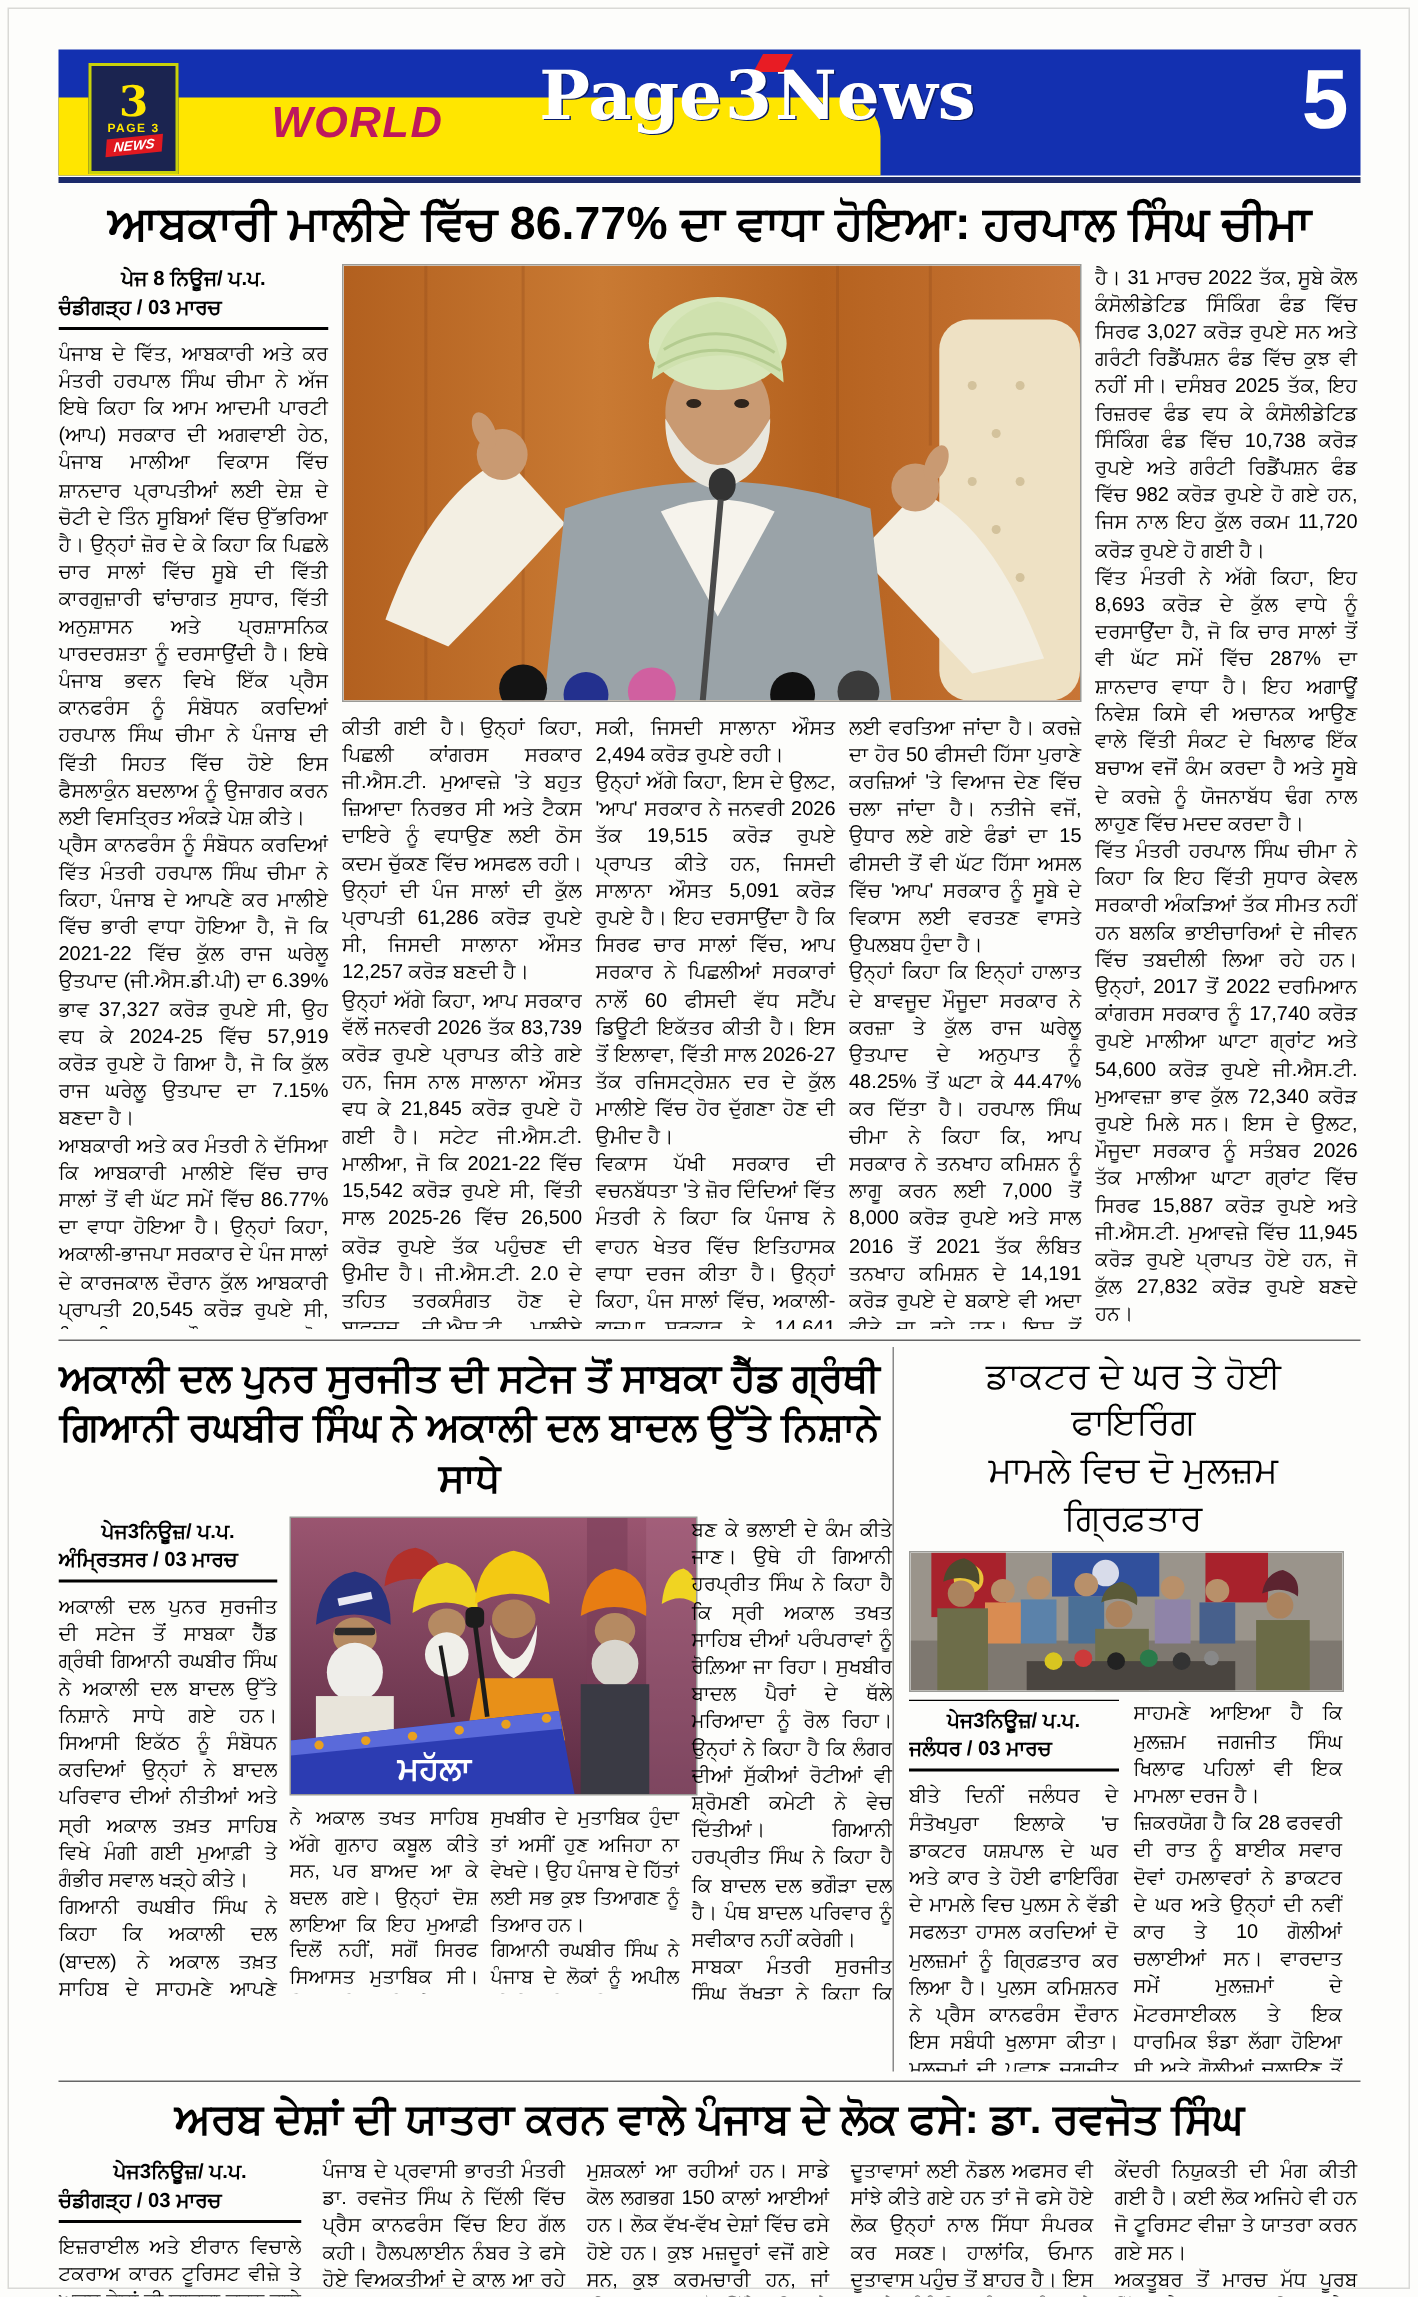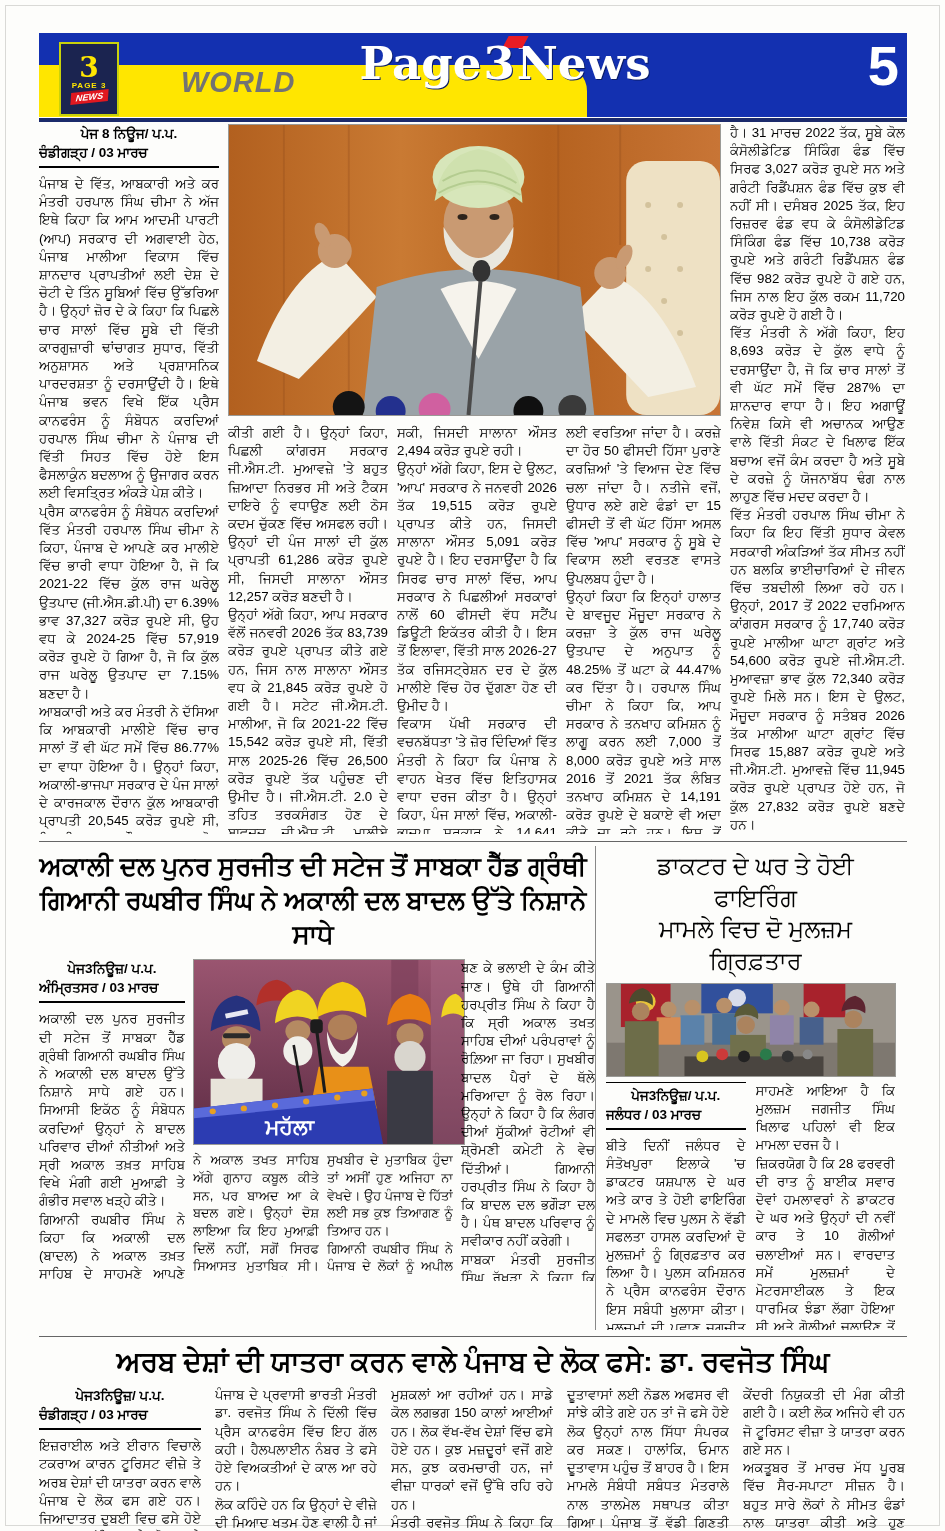--- a/index.html
+++ b/index.html
@@ -6,21 +6,21 @@
   html,body{width:945px;height:1531px}
   body{background:#fdfdfb;font-family:"Liberation Sans",sans-serif;color:#000;position:relative;overflow:hidden}
   .scan-edge{position:absolute;inset:5px;border:1px solid #d9d9d6;pointer-events:none}
   .page{position:absolute;left:39px;top:33px;width:868px}
 
   
   .header{position:relative;height:84px;background:#1330b0}
   .date-strip{position:absolute;left:0;right:0;bottom:0;height:17px;background:#ffe600;z-index:1}
   .issue-date{position:absolute;right:8px;top:0;line-height:17px;color:#0f2a9e;font-weight:bold;font-size:15px;letter-spacing:.5px}
   .world-tab{position:absolute;left:0;bottom:0;width:548px;height:52px;background:#ffe600;border-top-right-radius:26px}
-  .world-label{position:absolute;left:142px;bottom:18px;color:#737373;font-size:29px;font-weight:bold;letter-spacing:1px;font-style:italic}
+  .world-label{position:absolute;left:142px;bottom:18px;color:#be185d;font-size:29px;font-weight:bold;letter-spacing:1px;font-style:italic}
   .logo{position:absolute;left:20px;top:9px;width:60px;height:74px;background:#1b2450;border:2px solid #c9d20a;z-index:3;display:flex;flex-direction:column;align-items:center;justify-content:center;gap:1px}
   .logo-number{color:#ffe600;font-size:28px;font-weight:bold;line-height:.9;font-family:"DejaVu Serif",serif}
   .logo-page3{color:#ffe600;font-size:8px;font-weight:bold;letter-spacing:1px}
   .logo-news{background:#e01820;color:#fff;font-size:9px;font-style:italic;font-weight:bold;transform:skewX(-10deg) rotate(-6deg);padding:0 5px;line-height:12px}
   .masthead{position:absolute;left:50%;top:8px;transform:translateX(-39%);color:#fff;font-family:"DejaVu Serif",serif;font-weight:bold;font-size:45px;line-height:1;white-space:nowrap;z-index:2;text-shadow:1px 1px 0 #0a1c66}
   .masthead .three{position:relative;display:inline-block;padding:0 2px;z-index:0}
   .masthead .three::after{content:"";position:absolute;top:-5px;right:-9px;width:20px;height:12px;background:#e81c24;transform:skewX(-28deg);z-index:-1}
   .hdr-right{position:absolute;right:74px;top:24px;text-align:right;color:#fff;font-weight:bold;z-index:2;line-height:1.35}
   .fb-line{font-size:13px}
   .fb-icon{display:inline-block;width:14px;height:14px;border-radius:50%;background:#fff;color:#1330b0;font-size:11px;font-weight:bold;text-align:center;line-height:14px;font-family:"DejaVu Serif",serif;margin-right:3px}
@@ -84,20 +84,21 @@
     <div class="logo">
       <span class="logo-number">3</span>
       <span class="logo-page3">PAGE 3</span>
       <span class="logo-news">NEWS</span>
     </div>
     <div class="masthead"><span>Page</span><span class="three">3</span><span>News</span></div>
     <div class="page-number">5</div>
   </div>
   <div class="header-rule"></div>
 
+  <h1 class="h1">ਆਬਕਾਰੀ ਮਾਲੀਏ ਵਿੱਚ 86.77% ਦਾ ਵਾਧਾ ਹੋਇਆ: ਹਰਪਾਲ ਸਿੰਘ ਚੀਮਾ</h1>
 
   <div class="a1">
     <div class="a1c1">
       <div class="byline">
         <span class="agency">ਪੇਜ 8 ਨਿਊਜ/ ਪ.ਪ.</span>
         <span class="place">ਚੰਡੀਗੜ੍ਹ  /  03 ਮਾਰਚ</span>
       </div>
       <div class="bodytext">ਪੰਜਾਬ ਦੇ ਵਿੱਤ, ਆਬਕਾਰੀ ਅਤੇ ਕਰ ਮੰਤਰੀ ਹਰਪਾਲ ਸਿੰਘ ਚੀਮਾ ਨੇ ਅੱਜ ਇਥੇ ਕਿਹਾ ਕਿ ਆਮ ਆਦਮੀ ਪਾਰਟੀ (ਆਪ) ਸਰਕਾਰ ਦੀ ਅਗਵਾਈ ਹੇਠ, ਪੰਜਾਬ ਮਾਲੀਆ ਵਿਕਾਸ ਵਿੱਚ ਸ਼ਾਨਦਾਰ ਪ੍ਰਾਪਤੀਆਂ ਲਈ ਦੇਸ਼ ਦੇ ਚੋਟੀ ਦੇ ਤਿੰਨ ਸੂਬਿਆਂ ਵਿੱਚ ਉੱਭਰਿਆ ਹੈ। ਉਨ੍ਹਾਂ ਜ਼ੋਰ ਦੇ ਕੇ ਕਿਹਾ ਕਿ ਪਿਛਲੇ ਚਾਰ ਸਾਲਾਂ ਵਿੱਚ ਸੂਬੇ ਦੀ ਵਿੱਤੀ ਕਾਰਗੁਜ਼ਾਰੀ ਢਾਂਚਾਗਤ ਸੁਧਾਰ, ਵਿੱਤੀ ਅਨੁਸ਼ਾਸਨ ਅਤੇ ਪ੍ਰਸ਼ਾਸਨਿਕ ਪਾਰਦਰਸ਼ਤਾ ਨੂੰ ਦਰਸਾਉਂਦੀ ਹੈ। ਇਥੇ ਪੰਜਾਬ ਭਵਨ ਵਿਖੇ ਇੱਕ ਪ੍ਰੈਸ ਕਾਨਫਰੰਸ ਨੂੰ ਸੰਬੋਧਨ ਕਰਦਿਆਂ ਹਰਪਾਲ ਸਿੰਘ ਚੀਮਾ ਨੇ ਪੰਜਾਬ ਦੀ ਵਿੱਤੀ ਸਿਹਤ ਵਿੱਚ ਹੋਏ ਇਸ ਫੈਸਲਾਕੁੰਨ ਬਦਲਾਅ ਨੂੰ ਉਜਾਗਰ ਕਰਨ ਲਈ ਵਿਸਤ੍ਰਿਤ ਅੰਕੜੇ ਪੇਸ਼ ਕੀਤੇ।
 ਪ੍ਰੈਸ ਕਾਨਫਰੰਸ ਨੂੰ ਸੰਬੋਧਨ ਕਰਦਿਆਂ ਵਿੱਤ ਮੰਤਰੀ ਹਰਪਾਲ ਸਿੰਘ ਚੀਮਾ ਨੇ ਕਿਹਾ, ਪੰਜਾਬ ਦੇ ਆਪਣੇ ਕਰ ਮਾਲੀਏ ਵਿੱਚ ਭਾਰੀ ਵਾਧਾ ਹੋਇਆ ਹੈ, ਜੋ ਕਿ 2021-22 ਵਿੱਚ ਕੁੱਲ ਰਾਜ ਘਰੇਲੂ ਉਤਪਾਦ (ਜੀ.ਐਸ.ਡੀ.ਪੀ) ਦਾ 6.39% ਭਾਵ 37,327 ਕਰੋੜ ਰੁਪਏ ਸੀ, ਉਹ ਵਧ ਕੇ 2024-25 ਵਿੱਚ 57,919 ਕਰੋੜ ਰੁਪਏ ਹੋ ਗਿਆ ਹੈ, ਜੋ ਕਿ ਕੁੱਲ ਰਾਜ ਘਰੇਲੂ ਉਤਪਾਦ ਦਾ 7.15% ਬਣਦਾ ਹੈ।
 ਆਬਕਾਰੀ ਅਤੇ ਕਰ ਮੰਤਰੀ ਨੇ ਦੱਸਿਆ ਕਿ ਆਬਕਾਰੀ ਮਾਲੀਏ ਵਿੱਚ ਚਾਰ ਸਾਲਾਂ ਤੋਂ ਵੀ ਘੱਟ ਸਮੇਂ ਵਿੱਚ 86.77% ਦਾ ਵਾਧਾ ਹੋਇਆ ਹੈ। ਉਨ੍ਹਾਂ ਕਿਹਾ, ਅਕਾਲੀ-ਭਾਜਪਾ ਸਰਕਾਰ ਦੇ ਪੰਜ ਸਾਲਾਂ ਦੇ ਕਾਰਜਕਾਲ ਦੌਰਾਨ ਕੁੱਲ ਆਬਕਾਰੀ ਪ੍ਰਾਪਤੀ 20,545 ਕਰੋੜ ਰੁਪਏ ਸੀ, ਜਿਸਦੀ ਸਾਲਾਨਾ ਔਸਤ 4,109 ਕਰੋੜ ਰੁਪਏ ਸੀ। ਬਾਅਦ ਵਿੱਚ ਕਾਂਗਰਸ ਸਰਕਾਰ ਨੇ ਪੰਜ ਸਾਲਾਂ ਵਿੱਚ 27,395 ਕਰੋੜ ਰੁਪਏ ਇਕੱਠੇ ਕੀਤੇ, ਜਿਸਦੀ ਸਾਲਾਨਾ ਔਸਤ 5,479 ਕਰੋੜ ਰੁਪਏ ਸੀ। ਇਸ ਦੇ ਬਿਲਕੁਲ ਉਲਟ, 'ਆਪ' ਸਰਕਾਰ ਨੇ ਜਨਵਰੀ 2026 ਤੱਕ ਹੀ 37,975 ਕਰੋੜ ਰੁਪਏ ਦਾ ਆਬਕਾਰੀ ਮਾਲੀਆ ਪ੍ਰਾਪਤ ਕਰ ਲਿਆ ਹੈ, ਜੋ ਕਿ ਸਾਲਾਨਾ 9,907 ਕਰੋੜ ਰੁਪਏ ਦੀ ਔਸਤ ਦਰਸਾਉਂਦਾ ਹੈ। ਇਸ ਤੋਂ ਇਲਾਵਾ, ਕਾਂਗਰਸ ਸਰਕਾਰ ਵੇਲੇ 2021-22 ਵਿੱਚ ਆਬਕਾਰੀ ਮਾਲੀਆ 6,157 ਕਰੋੜ ਰੁਪਏ ਸੀ, ਜਦਕਿ ਵਿੱਤੀ ਸਾਲ 2025-26 ਵਿੱਚ ਇਸਦੇ 11,500 ਕਰੋੜ ਰੁਪਏ ਤੱਕ ਪਹੁੰਚਣ ਦੀ ਉਮੀਦ ਹੈ। ਸੂਬੇ ਦੇ ਕੁੱਲ ਰਾਜ ਘਰੇਲੂ ਉਤਪਾਦ ਦੀ ਪ੍ਰਤੀਸ਼ਤਤਾ ਵਜੋਂ, ਆਬਕਾਰੀ ਮਾਲੀਆ 2021-22 ਦੇ 1.05% ਤੋਂ ਵਧ ਕੇ 2024-25 ਵਿੱਚ 1.28% ਹੋ ਗਿਆ ਹੈ। ਹਰਪਾਲ ਸਿੰਘ ਚੀਮਾ ਨੇ ਜੀ.ਐਸ.ਟੀ. ਪ੍ਰਾਪਤੀ ਵਿੱਚ ਵੀ ਅਜਿਹੀ ਹੀ ਸਫਲਤਾ ਦਰਜ</div>

